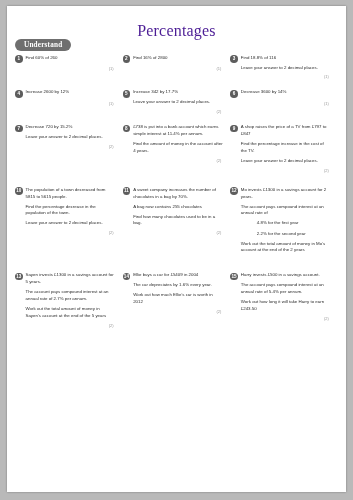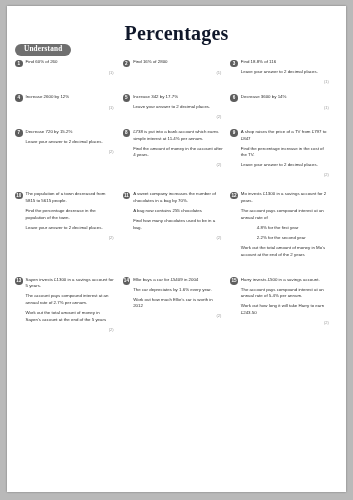--- a/index.html
+++ b/index.html
@@ -21,23 +21,23 @@
     margin: 6px auto 0 auto;
     background: #ffffff;
     box-shadow: 0 0 2px rgba(0,0,0,0.35);
     box-sizing: border-box;
     padding: 0 8px;
     overflow: hidden;
   }
   .page-title {
     text-align: center;
     font-family: "Liberation Serif", serif;
-    font-size: 20px;
-    font-weight: bold;
-    color: #0f172a;
+    font-size: 16px;
+    font-weight: normal;
+    color: #4c1d95;
     letter-spacing: 0.2px;
     margin: 16px 0 0 0;
     line-height: 1.1;
   }
   .badge-row {
     margin-top: -7px;
     height: 16px;
   }
   .badge {
     display: inline-block;

